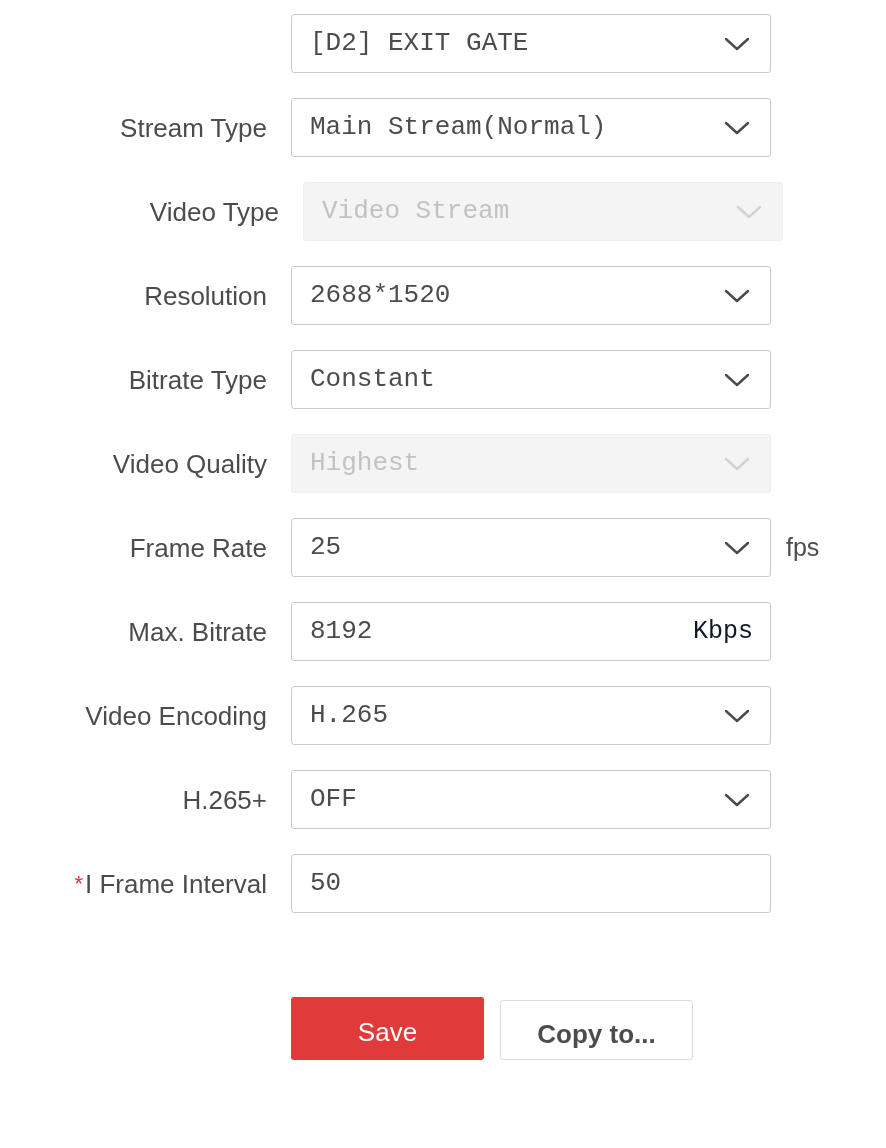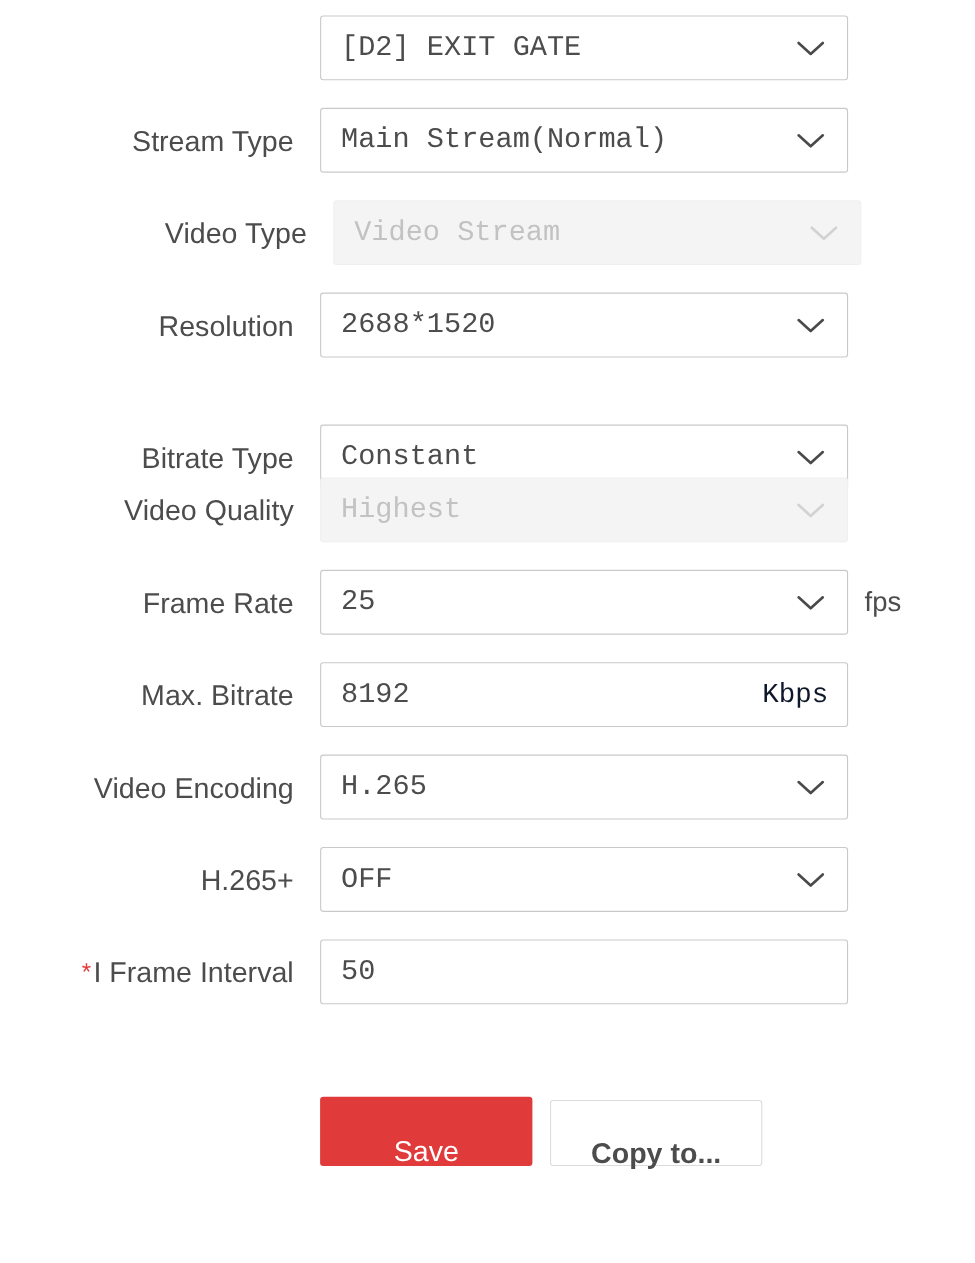--- a/index.html
+++ b/index.html
@@ -128,21 +128,21 @@
     width: 886px;
     height: 70px;
   }
   .btn {
     position: absolute;
     box-sizing: border-box;
     font-family: "Liberation Sans", sans-serif;
     font-size: 26px;
     border-radius: 3px;
     cursor: pointer;
-    padding: 18px;
+    padding: 4px;
     text-align: center;
   }
   .btn-save {
     left: 291px;
     top: 0;
     width: 193px;
     height: 63px;
     line-height: 63px;
     background: #e03a3a;
     color: #ffffff;
@@ -201,21 +201,21 @@
       <div class="label">Resolution</div>
       <div class="field">
         <div class="field-value">2688*1520</div>
         <div class="chevron">
           <svg width="26" height="16" viewBox="0 0 26 16">
             <path class="ch-path" d="M2 3 L13 13 L24 3" fill="none" stroke-width="2.4" stroke-linecap="round" stroke-linejoin="round"></path>
           </svg>
         </div>
       </div>
     </div>
-    <div class="row" style="top: 350px; margin-top: 36px;">
+    <div class="row" style="top: 350px;">
       <div class="label">Bitrate Type</div>
       <div class="field">
         <div class="field-value">Constant</div>
         <div class="chevron">
           <svg width="26" height="16" viewBox="0 0 26 16">
             <path class="ch-path" d="M2 3 L13 13 L24 3" fill="none" stroke-width="2.4" stroke-linecap="round" stroke-linejoin="round"></path>
           </svg>
         </div>
       </div>
     </div>

